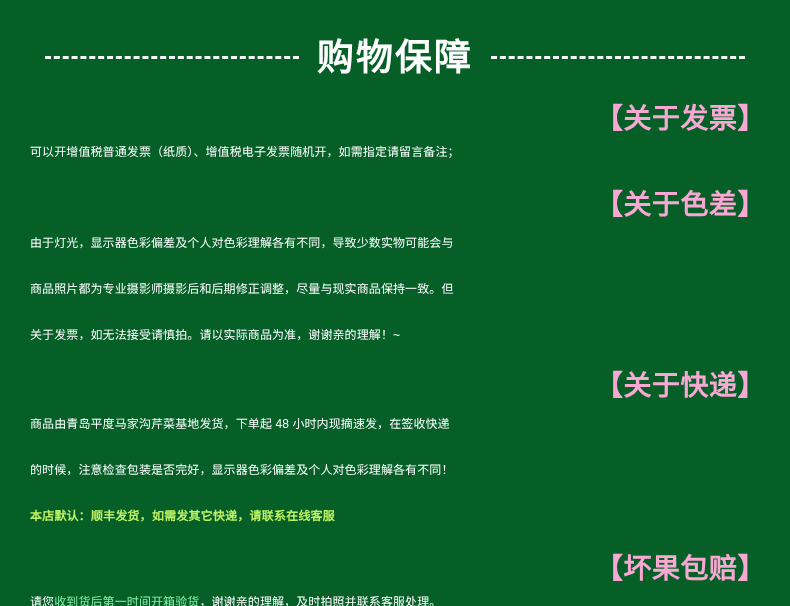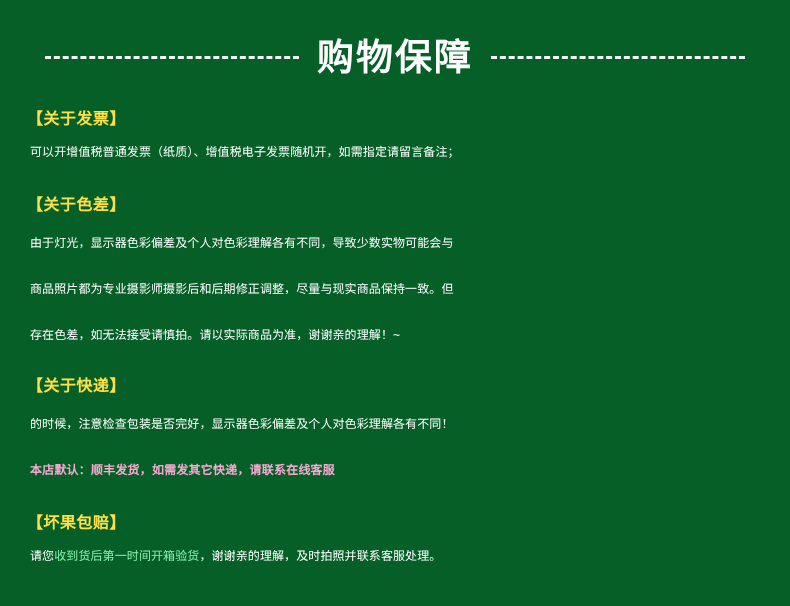--- a/index.html
+++ b/index.html
@@ -56,42 +56,43 @@
   .sections {
     position: absolute;
     left: 0;
     top: 104px;
     width: 790px;
   }
   .section {
     padding: 0 24px 0 27px;
   }
   .section-title {
-    color: #fde047;
-    font-size: 16px;
+    color: #f9a8d4;
+    font-size: 28px;
     font-weight: bold;
     line-height: 30px;
     letter-spacing: 0.5px;
     white-space: nowrap;
+    text-align: right;
   }
   .section-body {
     color: #FFFFFF;
     font-size: 12px;
     line-height: 37px;
     letter-spacing: 0.1px;
     padding-left: 3px;
   }
   .body-line {
     white-space: nowrap;
   }
   .hl {
     color: #86efac;
   }
   .line-strong {
-    color: #f9a8d4;
+    color: #bef264;
     font-weight: bold;
     letter-spacing: 0.2px;
   }
 
   
   .sec-invoice  { margin-top: 0px; }
   .sec-color    { margin-top: 20px; }
   .sec-express  { margin-top: 13px; }
   .sec-damage   { margin-top: 15px; }
 
@@ -116,26 +117,27 @@
         <div class="section-title">【关于发票】</div>
         <div class="section-body">
           <div class="body-line"><span>可以开增值税普通发票（纸质）、增值税电子发票随机开，如需指定请留言备注；</span></div>
         </div>
       </div>
       <div class="section sec-color">
         <div class="section-title">【关于色差】</div>
         <div class="section-body">
           <div class="body-line"><span>由于灯光，显示器色彩偏差及个人对色彩理解各有不同，导致少数实物可能会与</span></div>
           <div class="body-line"><span>商品照片都为专业摄影师摄影后和后期修正调整，尽量与现实商品保持一致。但</span></div>
-          <div class="body-line"><span>存在色差，如无法接受请慎拍。请以实际商品为准，谢谢亲的理解！~</span></div>
+          <div class="body-line"><span>关于发票，如无法接受请慎拍。请以实际商品为准，谢谢亲的理解！~</span></div>
         </div>
       </div>
       <div class="section sec-express">
         <div class="section-title">【关于快递】</div>
         <div class="section-body">
+          <div class="body-line"><span>商品由青岛平度马家沟芹菜基地发货，下单起 48 小时内现摘速发，在签收快递</span></div>
           <div class="body-line"><span>的时候，注意检查包装是否完好，显示器色彩偏差及个人对色彩理解各有不同！</span></div>
           <div class="body-line"><span class="line-strong">本店默认：顺丰发货，如需发其它快递，请联系在线客服</span></div>
         </div>
       </div>
       <div class="section sec-damage">
         <div class="section-title">【坏果包赔】</div>
         <div class="section-body">
           <div class="body-line"><span>请您</span><span class="hl">收到货后第一时间开箱验货</span><span>，谢谢亲的理解，及时拍照并联系客服处理。</span></div>
         </div>
       </div>

